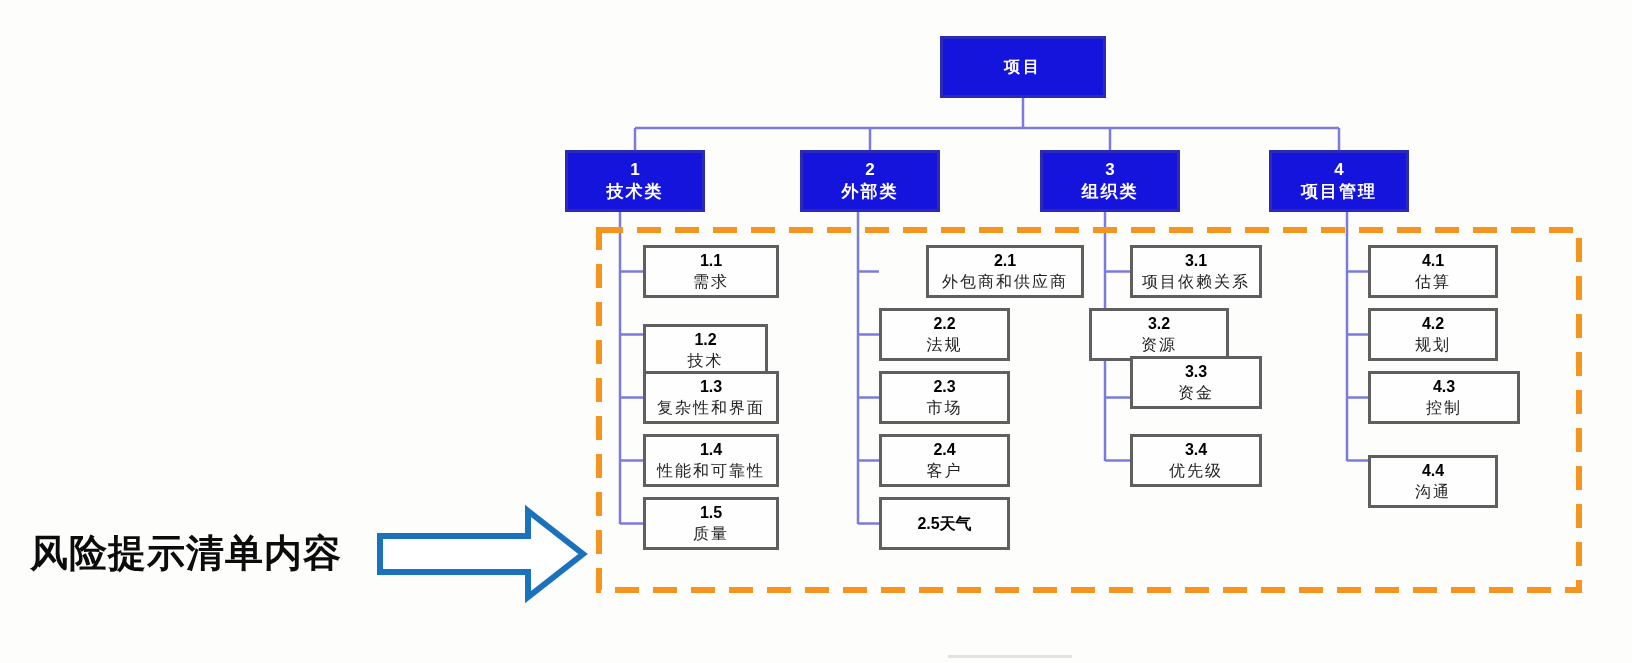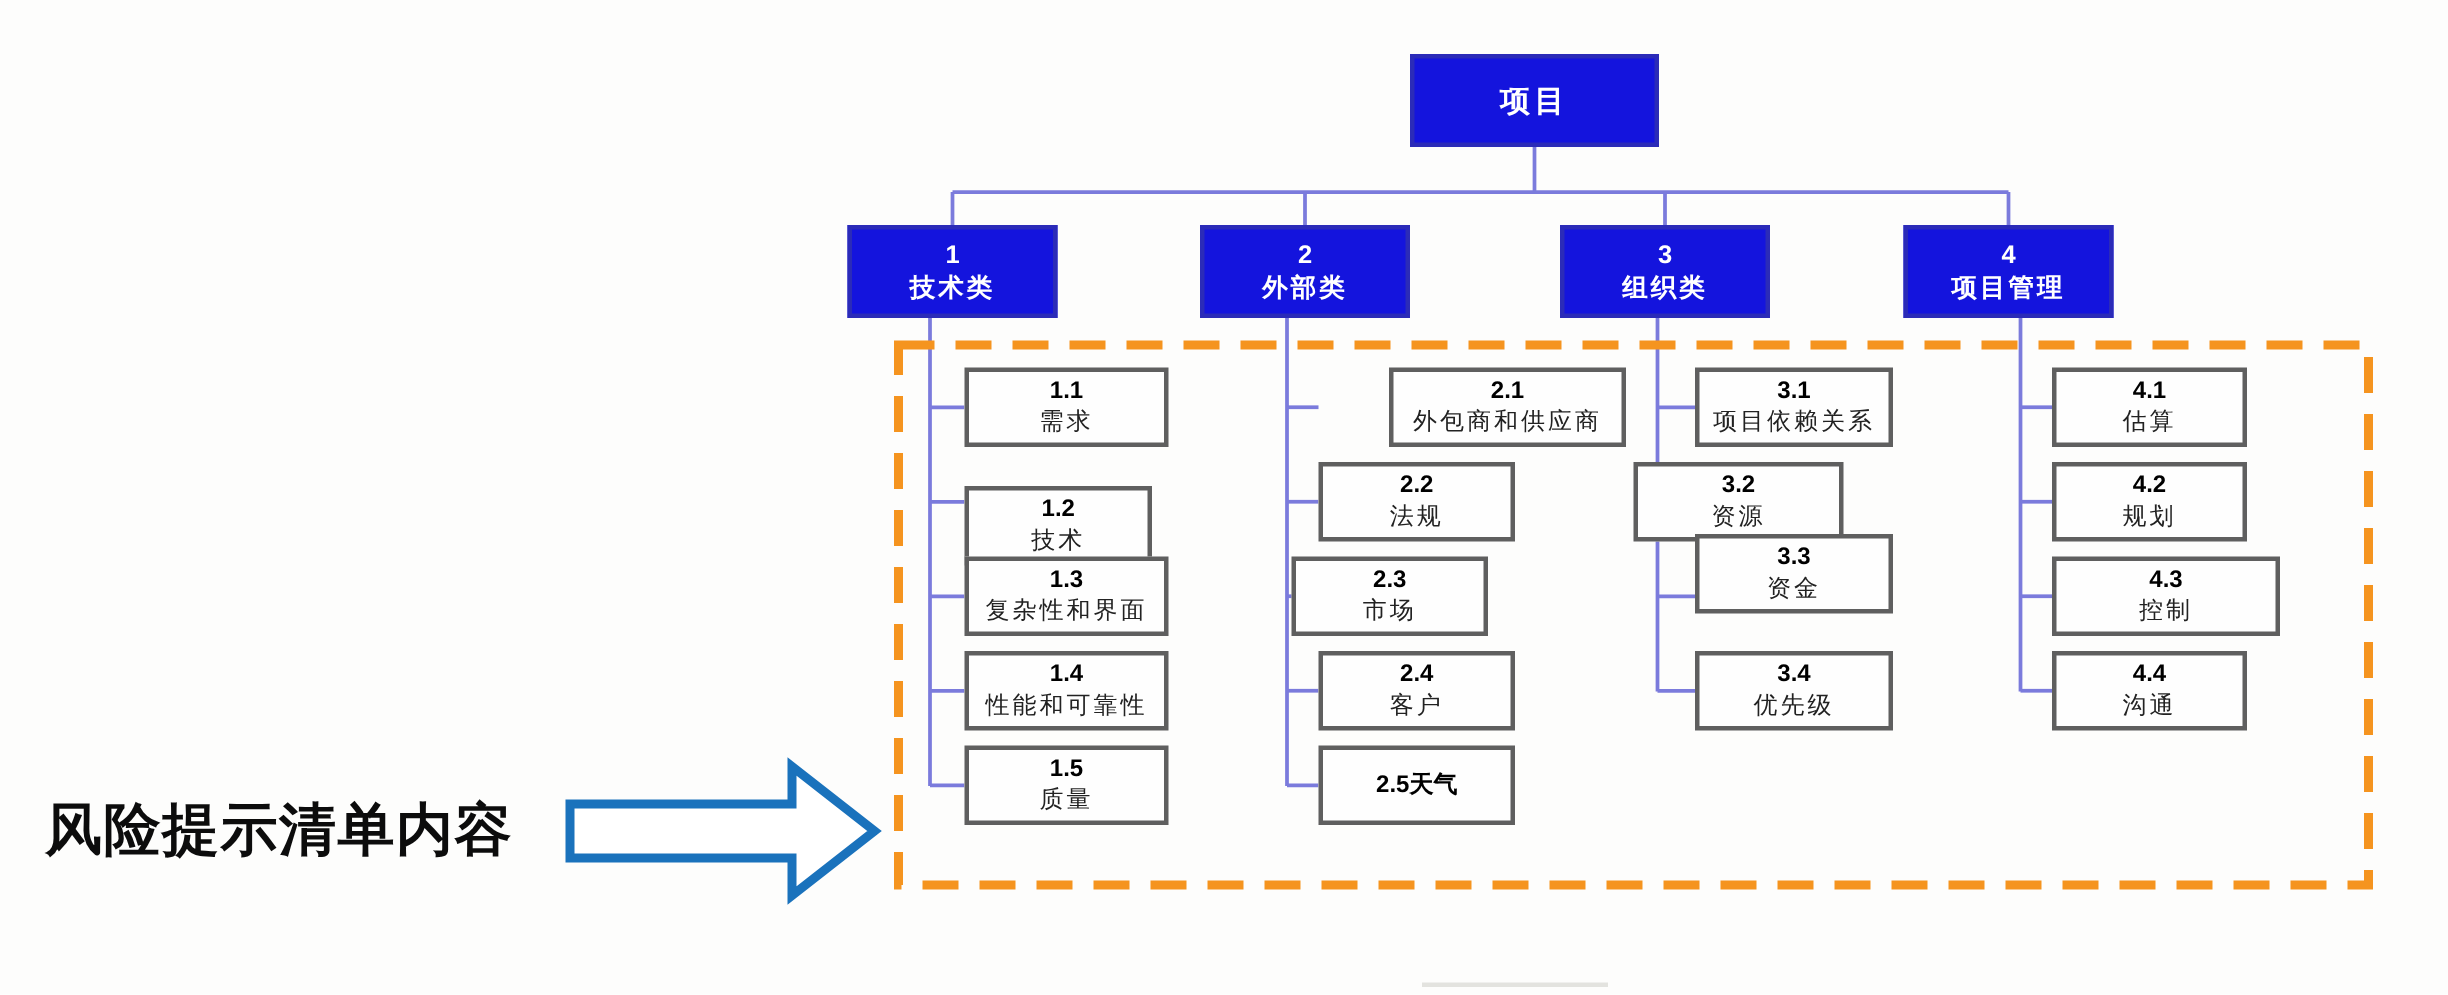--- a/index.html
+++ b/index.html
@@ -4,21 +4,21 @@
 <style>
   html,body{margin:0;padding:0;}
   body{font-family:"Liberation Sans","DejaVu Sans",sans-serif;background:#ffffff;}
   .stage{position:relative;width:1632px;height:663px;background:#fdfdfc;overflow:hidden;}
   .overlay{position:absolute;left:0;top:0;width:1632px;height:663px;z-index:1;}
   .bluebox{position:absolute;z-index:2;background:#1414dd;border:3px solid #2b2bb8;color:#ffffff;
     display:flex;flex-direction:column;align-items:center;justify-content:center;
     font-weight:bold;text-align:center;box-sizing:border-box;}
   .bluebox .code{font-size:17px;line-height:22px;}
   .bluebox .lbl{font-size:17px;line-height:22px;letter-spacing:2px;}
-  .rootbox{left:940px;top:36px;width:166px;height:62px;font-size:20px;letter-spacing:3px;}
+  .rootbox{left:940px;top:36px;width:166px;height:62px;font-size:16px;letter-spacing:3px;}
   .cat{top:150px;width:140px;height:62px;}
   .item{position:absolute;z-index:2;background:#fefefe;border:3px solid #5f5f5f;height:53px;
     display:flex;flex-direction:column;align-items:center;justify-content:center;
     text-align:center;box-sizing:border-box;color:#111;}
   .item .code{font-size:16px;font-weight:bold;line-height:20px;color:#000;}
   .item .lbl{font-size:16px;line-height:21px;letter-spacing:2px;color:#222;}
   .annotation-label{position:absolute;left:30px;top:528px;z-index:3;font-size:38px;font-weight:bold;
     color:#0c0c0c;letter-spacing:1px;white-space:nowrap;text-align:center;}
   .arrow-wrap{position:absolute;left:376px;top:504px;z-index:3;}
   .partial-edge{position:absolute;left:948px;top:655px;width:124px;height:8px;z-index:1;
@@ -106,21 +106,21 @@
   </div>
 
   <div class="item" style="left:926px;top:245px;width:158px">
     <div class="code">2.1</div>
     <div class="lbl">外包商和供应商</div>
   </div>
   <div class="item" style="left:879px;top:308px;width:131px">
     <div class="code">2.2</div>
     <div class="lbl">法规</div>
   </div>
-  <div class="item" style="left:861px;top:371px;width:131px">
+  <div class="item" style="left:879px;top:371px;width:131px">
     <div class="code">2.3</div>
     <div class="lbl">市场</div>
   </div>
   <div class="item" style="left:879px;top:434px;width:131px">
     <div class="code">2.4</div>
     <div class="lbl">客户</div>
   </div>
   <div class="item" style="left:879px;top:497px;width:131px">
     <div class="code">2.5天气</div>
     <div class="lbl"></div>
@@ -148,21 +148,21 @@
     <div class="lbl">估算</div>
   </div>
   <div class="item" style="left:1368px;top:308px;width:130px">
     <div class="code">4.2</div>
     <div class="lbl">规划</div>
   </div>
   <div class="item" style="left:1368px;top:371px;width:152px">
     <div class="code">4.3</div>
     <div class="lbl">控制</div>
   </div>
-  <div class="item" style="left:1368px;top:434px;width:130px">
+  <div class="item" style="left:1368px;top:455px;width:130px">
     <div class="code">4.4</div>
     <div class="lbl">沟通</div>
   </div>
 
   <div class="annotation-label">风险提示清单内容</div>
   <div class="arrow-wrap">
     <svg width="212" height="100" viewBox="0 0 212 100">
       <polygon points="4,32 152,32 152,7 207,50 152,93 152,68 4,68" fill="#ffffff" stroke="#1a72bc" stroke-width="6" stroke-linejoin="miter"></polygon>
     </svg>
   </div>

